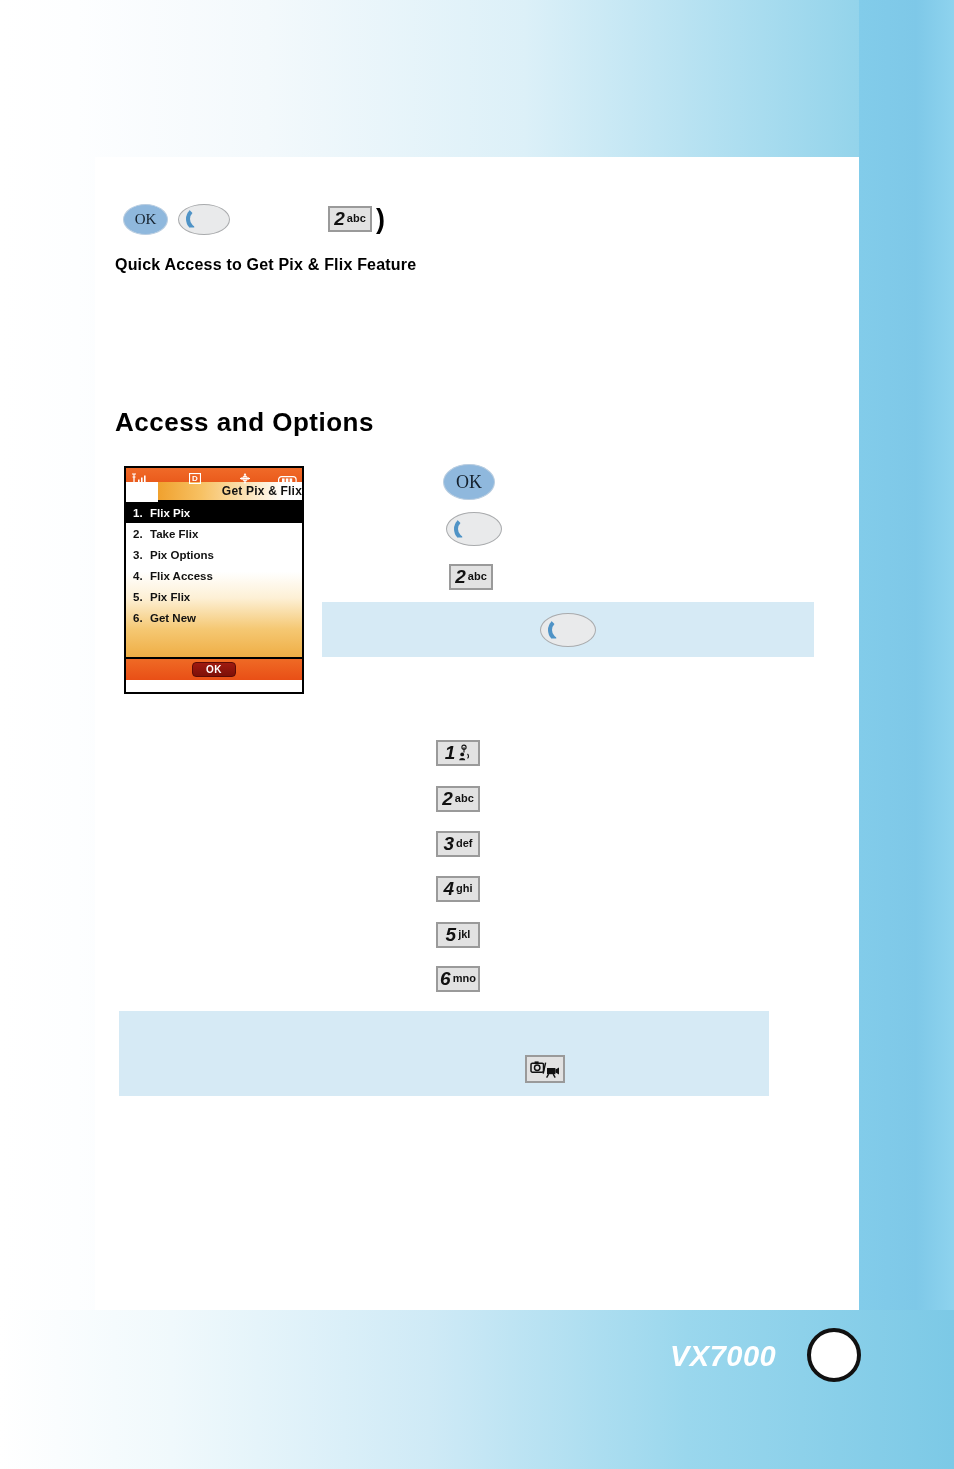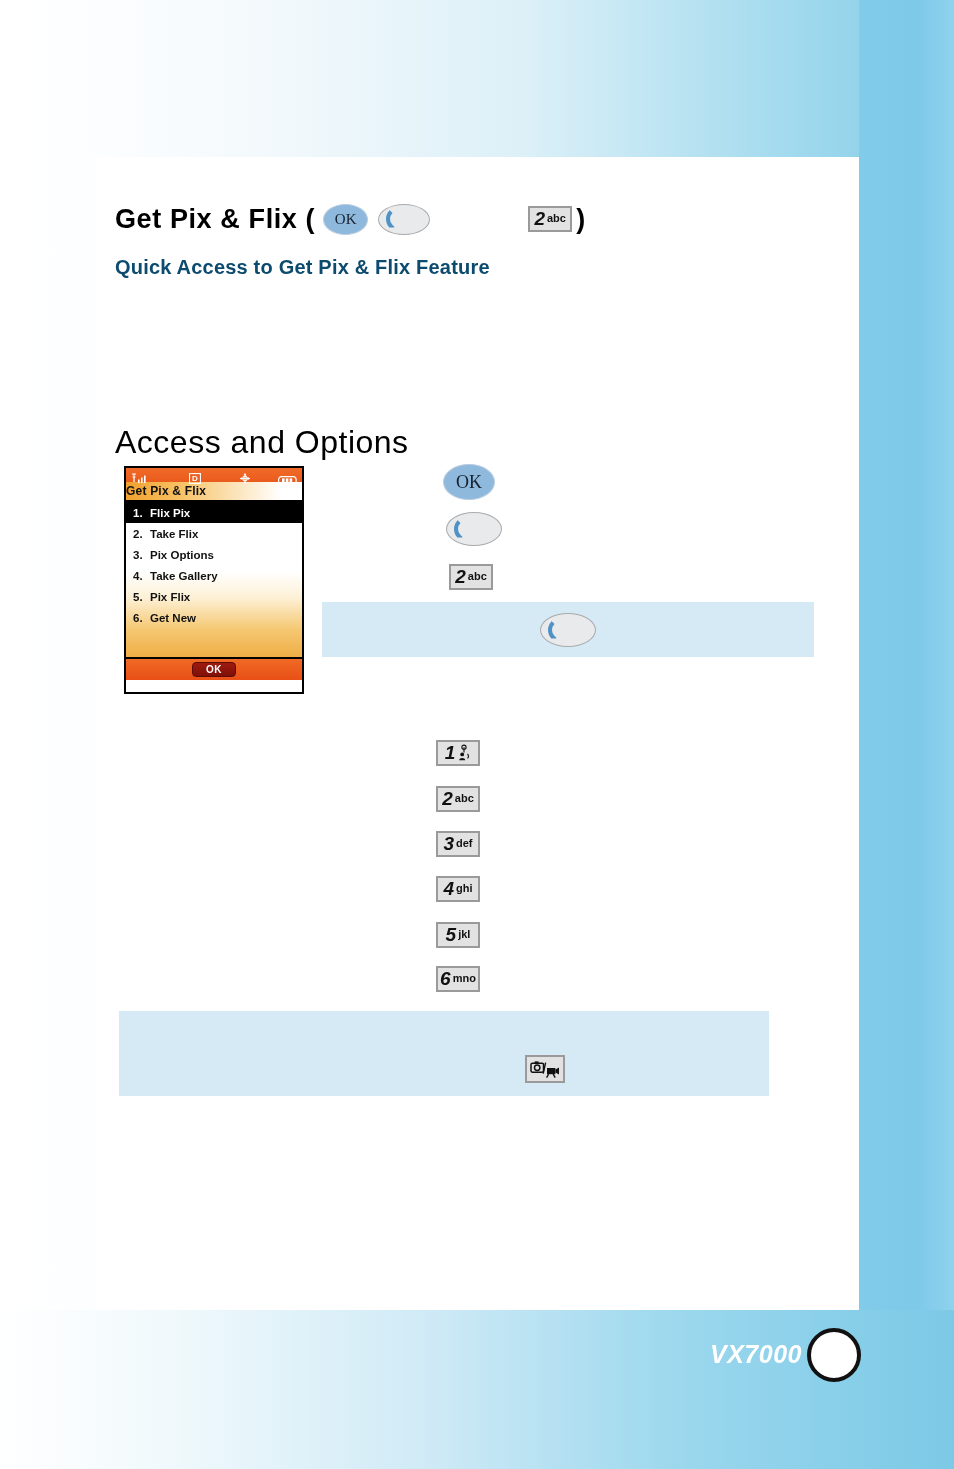--- a/index.html
+++ b/index.html
@@ -63,31 +63,31 @@
   .h1-paren {
     font-size: 27px;
     font-weight: bold;
     color: #000;
     margin: 0 4px;
   }
   .h2-text {
     position: absolute;
     left: 115px;
     top: 256px;
-    font-size: 20px;
-    font-weight: bold;
-    color: #0c4a6e;
+    font-size: 16px;
+    font-weight: bold;
+    color: #000000;
     letter-spacing: 0.2px;
   }
   .h3-text {
     position: absolute;
     left: 115px;
-    top: 424px;
-    font-size: 32px;
-    font-weight: normal;
+    top: 407px;
+    font-size: 26px;
+    font-weight: bold;
     color: #000;
     letter-spacing: 0.5px;
   }
 
   
   .key-ok {
     width: 45px; height: 31px;
     border-radius: 50%;
     background: #8fb8dd;
     border: 1px solid #b9cde0;
@@ -169,22 +169,23 @@
     height: 14px;
     background: linear-gradient(to bottom, #f06a28 0%, #ea5b1c 100%);
     display: flex;
     align-items: center;
     position: relative;
   }
   .sb-icon { position: absolute; color: #fff; }
   #title-bar {
     height: 18px;
     background: linear-gradient(to right, #f0a12e 0%, #f7c163 30%, #ffffff 88%, #ffffff 100%);
-    display: flex; align-items: center; justify-content: flex-start;
+    display: flex; align-items: center; justify-content: flex-end;
     border-bottom: 2px solid #000;
+    margin-left: 32px;
   }
   #title-bar span {
     font-size: 12px; font-weight: bold; color: #111;
     letter-spacing: 0.2px;
   }
   #menu-area {
     height: 155px;
     background: linear-gradient(to bottom, #ffffff 0%, #ffffff 45%, #fdf0d5 62%, #f5c873 82%, #efae45 100%);
     position: relative;
   }
@@ -239,23 +240,23 @@
     width: 40px; height: 28px;
     background: #e2e2e2;
     border: 2px solid #9a9a9a;
     box-sizing: border-box;
     display: flex; align-items: center; justify-content: center;
   }
 
   
   #footer-model {
     position: absolute;
-    left: 710px;
+    left: 670px;
     top: 1340px;
-    font-size: 25px;
+    font-size: 29px;
     font-style: italic;
     font-weight: bold;
     color: #ffffff;
     letter-spacing: 0.5px;
   }
   #footer-page-circle {
     position: absolute;
     left: 807px;
     top: 1328px;
     width: 54px; height: 54px;
@@ -269,21 +270,20 @@
 </style>
 </head>
 <body>
 
 <div id="page-bg"></div>
 <div id="bg-right-band"></div>
 <div id="bg-bottom-band"></div>
 <div id="content-panel"></div>
 
 <div class="h1-row">
-  <span class="h1-text">Get Pix &amp; Flix (</span>
   <span style="display:inline-block;width:8px;"></span>
   <span class="key-ok">OK</span>
   <span style="display:inline-block;width:10px;"></span>
   <span class="key-side"></span>
   <span style="display:inline-block;width:98px;"></span>
   <span class="key-num">
     <span class="digit">2</span>
     <span class="letters">abc</span>
   </span>
   <span class="h1-paren">)</span>
@@ -346,21 +346,21 @@
     <div class="menu-item">
       <span class="idx">2.</span>
       <span>Take Flix</span>
     </div>
     <div class="menu-item">
       <span class="idx">3.</span>
       <span>Pix Options</span>
     </div>
     <div class="menu-item">
       <span class="idx">4.</span>
-      <span>Take Gallery</span>
+      <span>Flix Access</span>
     </div>
     <div class="menu-item">
       <span class="idx">5.</span>
       <span>Pix Flix</span>
     </div>
     <div class="menu-item">
       <span class="idx">6.</span>
       <span>Get New</span>
     </div>
   </div>

